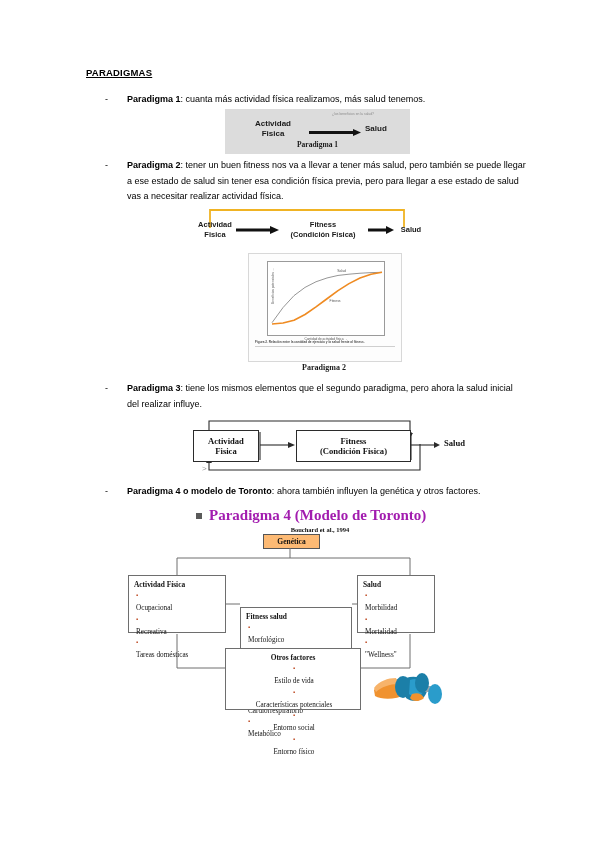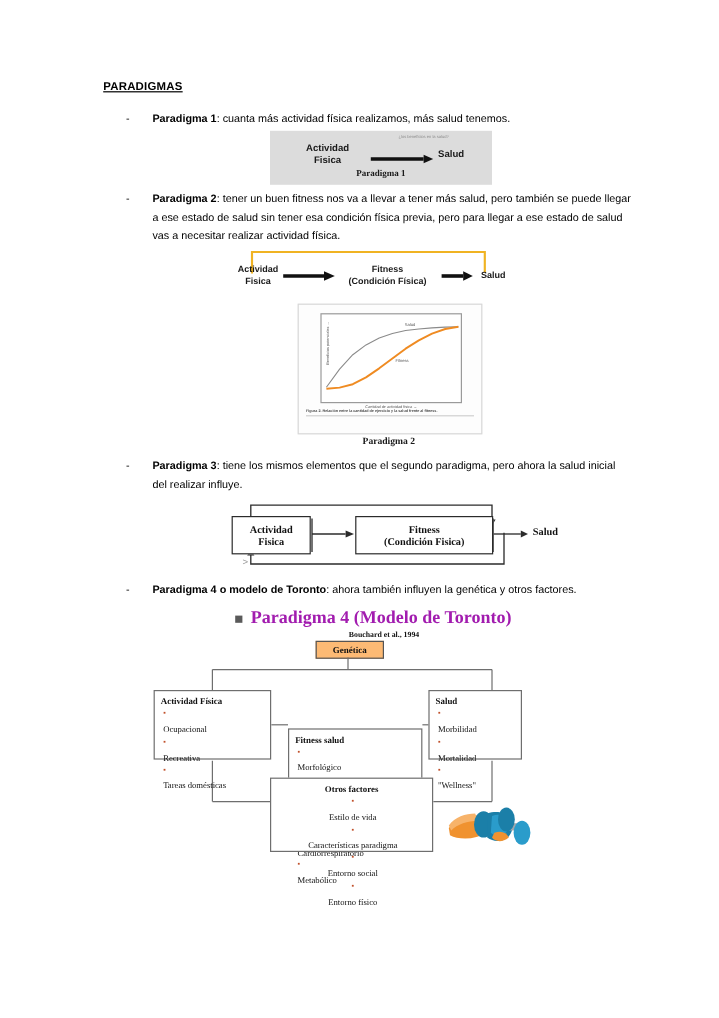--- a/index.html
+++ b/index.html
@@ -342,21 +342,21 @@
   </div>
 
   <div class="t-box tb-of">
     <div class="t-head">Otros factores</div>
     <div class="t-li">
         <span class="t-dot">▪</span>
         <span>Estilo de vida</span>
       </div>
     <div class="t-li">
         <span class="t-dot">▪</span>
-        <span>Características paradigma</span>
+        <span>Características potenciales</span>
       </div>
     <div class="t-li">
         <span class="t-dot">▪</span>
         <span>Entorno social</span>
       </div>
     <div class="t-li">
         <span class="t-dot">▪</span>
         <span>Entorno físico</span>
       </div>
   </div>

